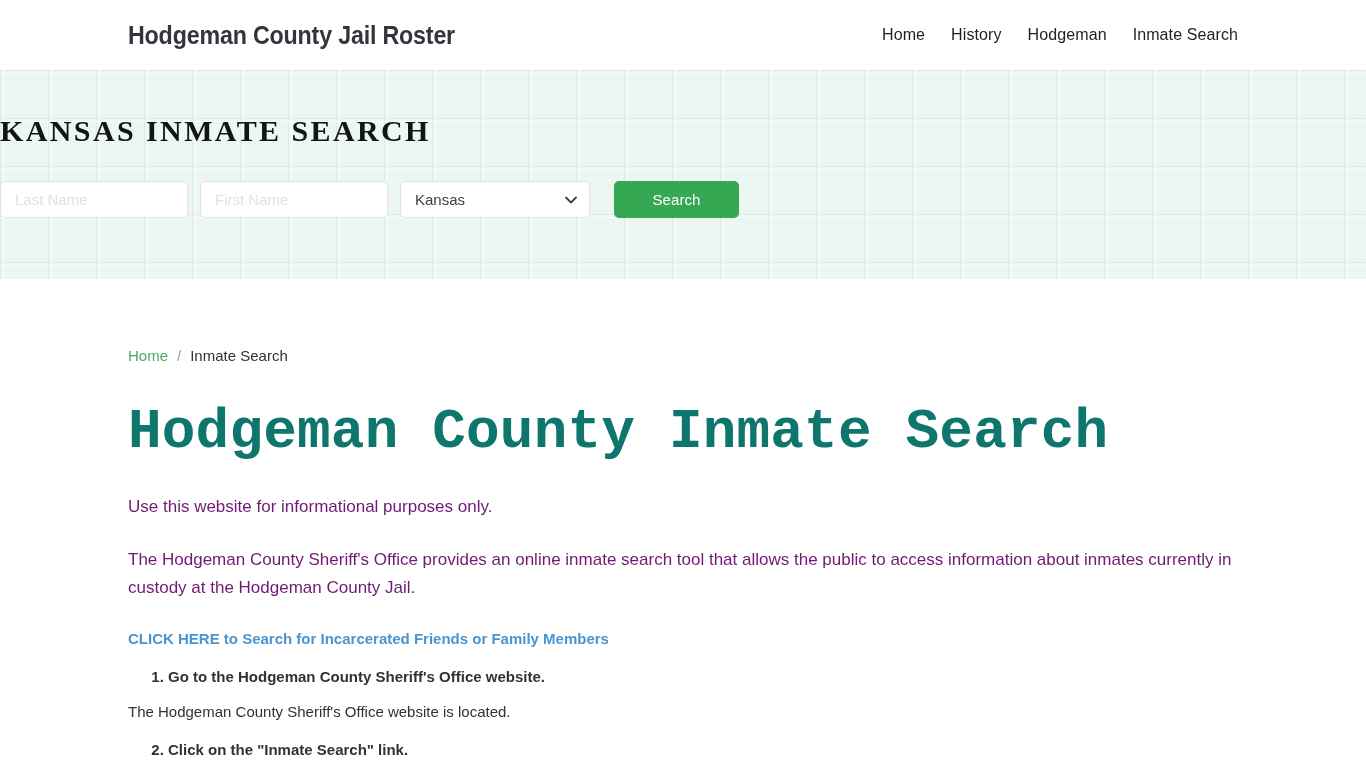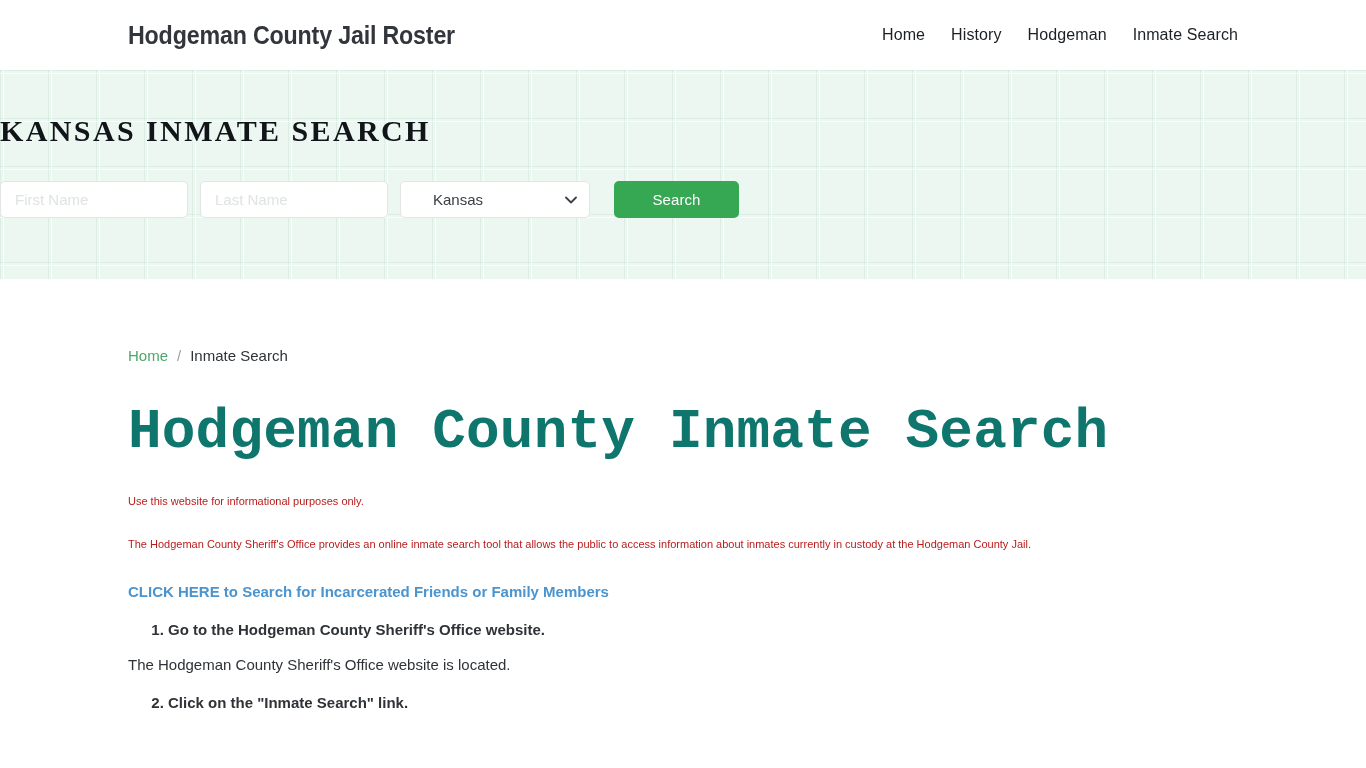--- a/index.html
+++ b/index.html
@@ -93,21 +93,21 @@
     color: #3b4046;
     outline: none;
   }
   .text-input::placeholder { color: #dfe3e1; }
   .state-select {
     width: 190px;
     height: 37px;
     border: 1px solid #e2e5e4;
     border-radius: 5px;
     background-color: #ffffff;
-    padding: 0 32px;
+    padding: 0 14px;
     font-size: 15px;
     font-family: "Liberation Sans", sans-serif;
     color: #3b4046;
     outline: none;
     -webkit-appearance: none;
     -moz-appearance: none;
     appearance: none;
   }
   .select-wrap { position: relative; display: inline-block; }
   .select-chevron {
@@ -156,22 +156,22 @@
     font-family: Liberation Mono, monospace;
     font-size: 56px;
     font-weight: bold;
     color: #0f766e;
     margin: 38px 0 0 0;
     letter-spacing: 0.2px;
     line-height: 1.08;
   }
 
   .para {
-    font-size: 11px;
-    color: #b91c1c;
+    font-size: 17px;
+    color: #701a75;
     line-height: 1.62;
     margin: 31px 0 0 0;
     max-width: 1110px;
   }
   .para.tight { margin-top: 25px; }
 
   .cta-link {
     display: inline-block;
     margin-top: 27px;
     font-size: 15px;
@@ -208,22 +208,22 @@
     <a class="nav-link" href="#">Home</a>
     <a class="nav-link" href="#">History</a>
     <a class="nav-link" href="#">Hodgeman</a>
     <a class="nav-link" href="#">Inmate Search</a>
   </nav>
 </header>
 
 <section class="hero">
   <h1 class="hero-title">KANSAS INMATE SEARCH</h1>
   <form class="search-form">
+    <input class="text-input" type="text" placeholder="Last Name" style="">
     <input class="text-input" type="text" placeholder="First Name" style="">
-    <input class="text-input" type="text" placeholder="Last Name" style="">
     <span class="select-wrap">
       <select class="state-select">
         <option>Kansas</option>
       </select>
       <span class="select-chevron">
         <svg width="12" height="8" viewBox="0 0 12 8" aria-hidden="true">
           <path d="M1 1.5 L6 6.5 L11 1.5" stroke="#3b4046" stroke-width="1.8" fill="none" stroke-linecap="round" stroke-linejoin="round"></path>
         </svg>
       </span>
     </span>

